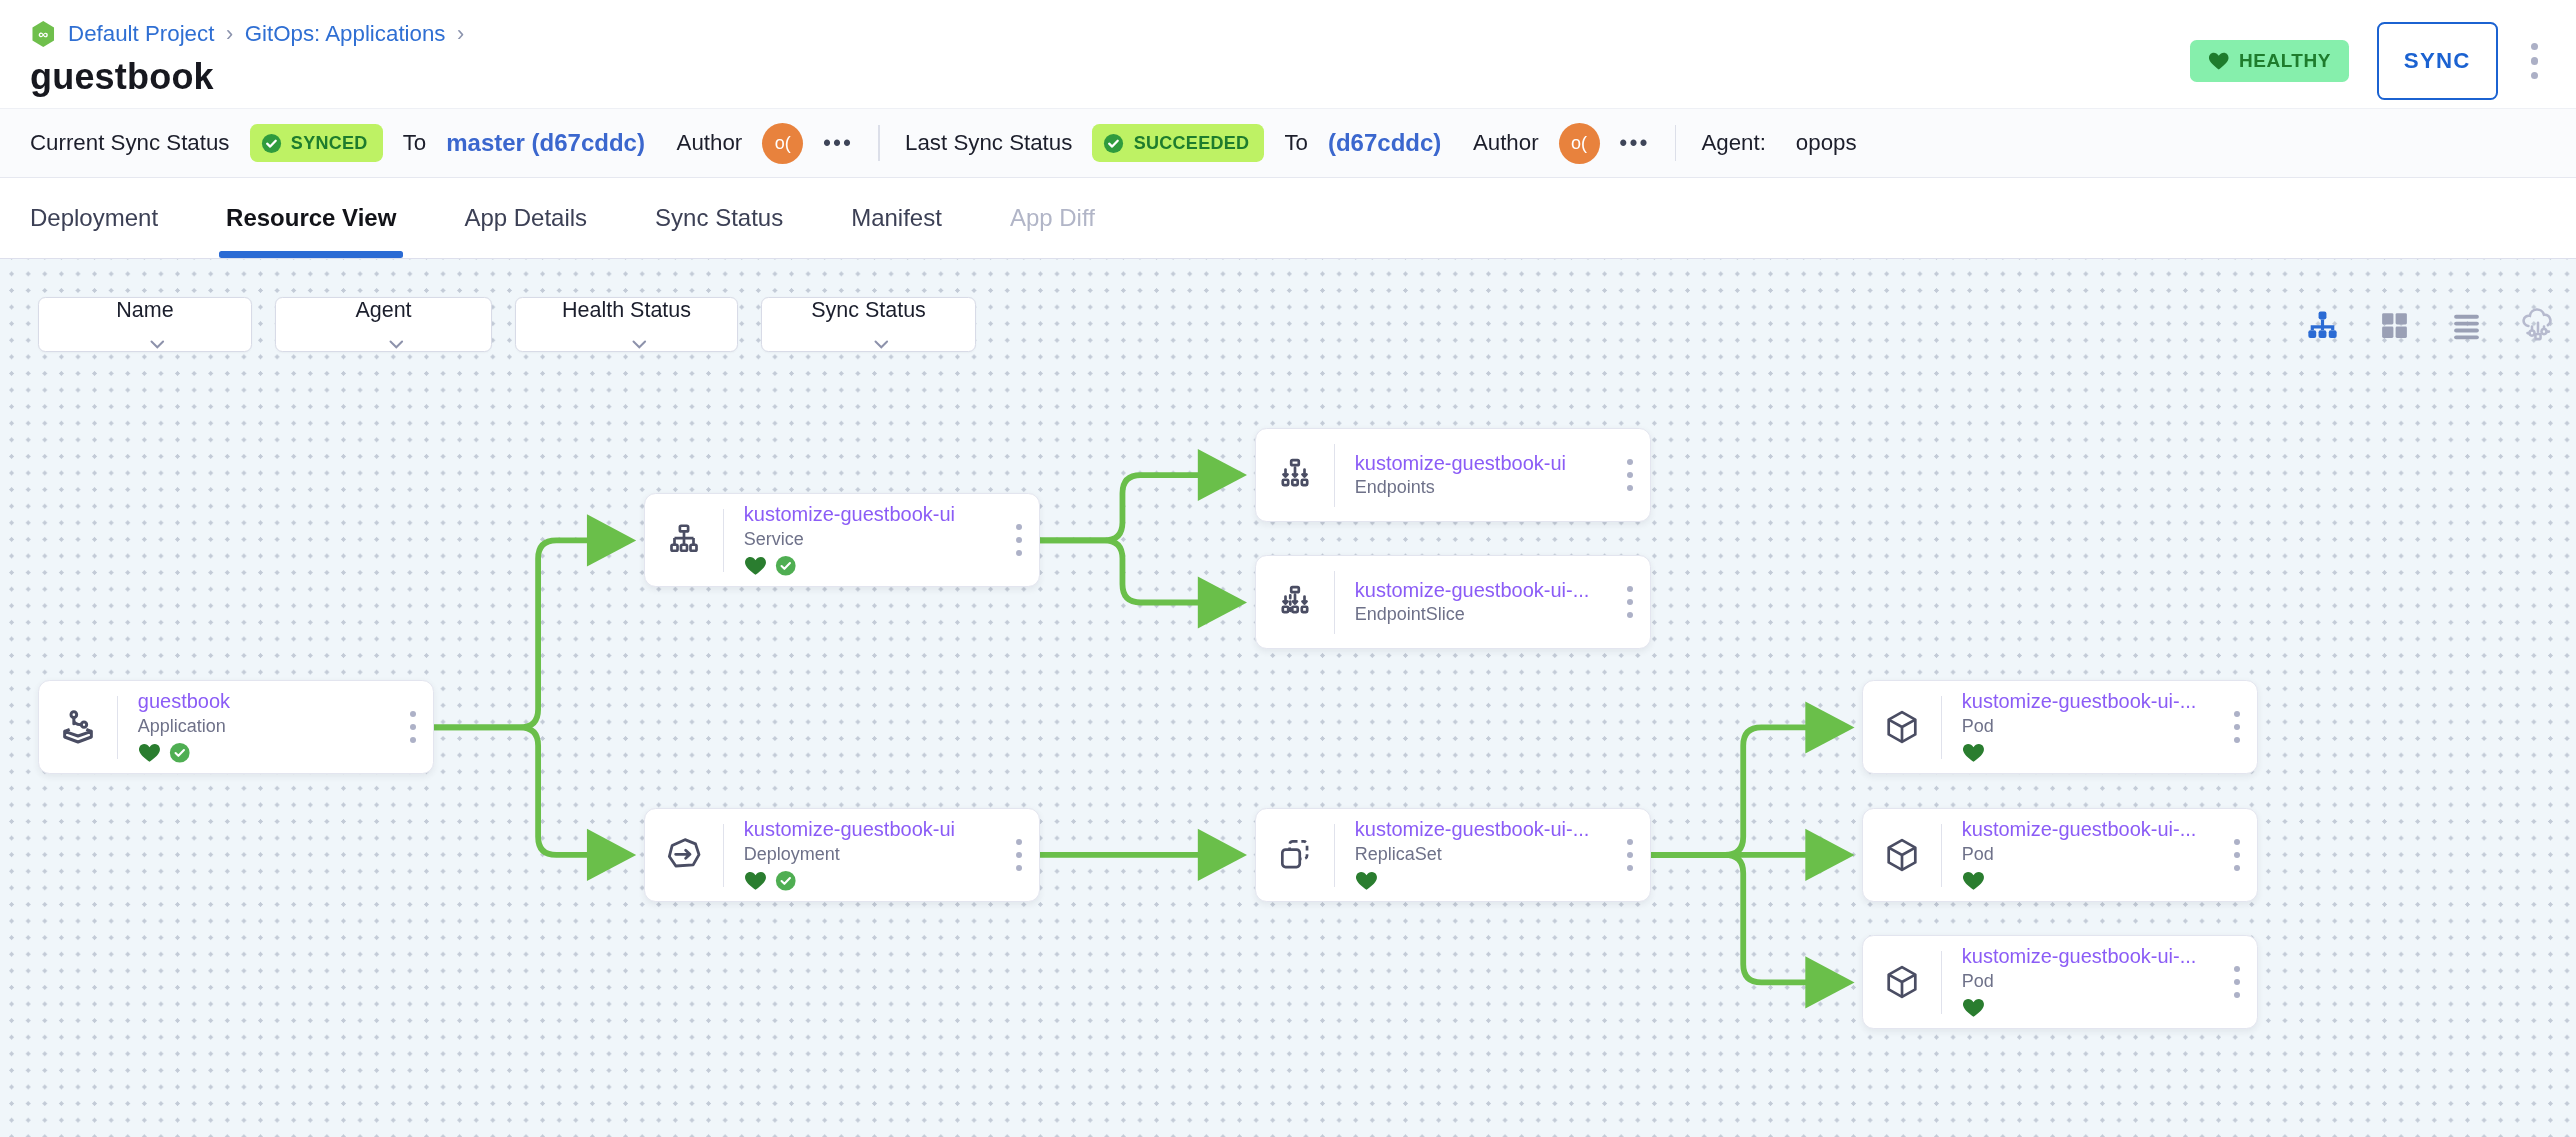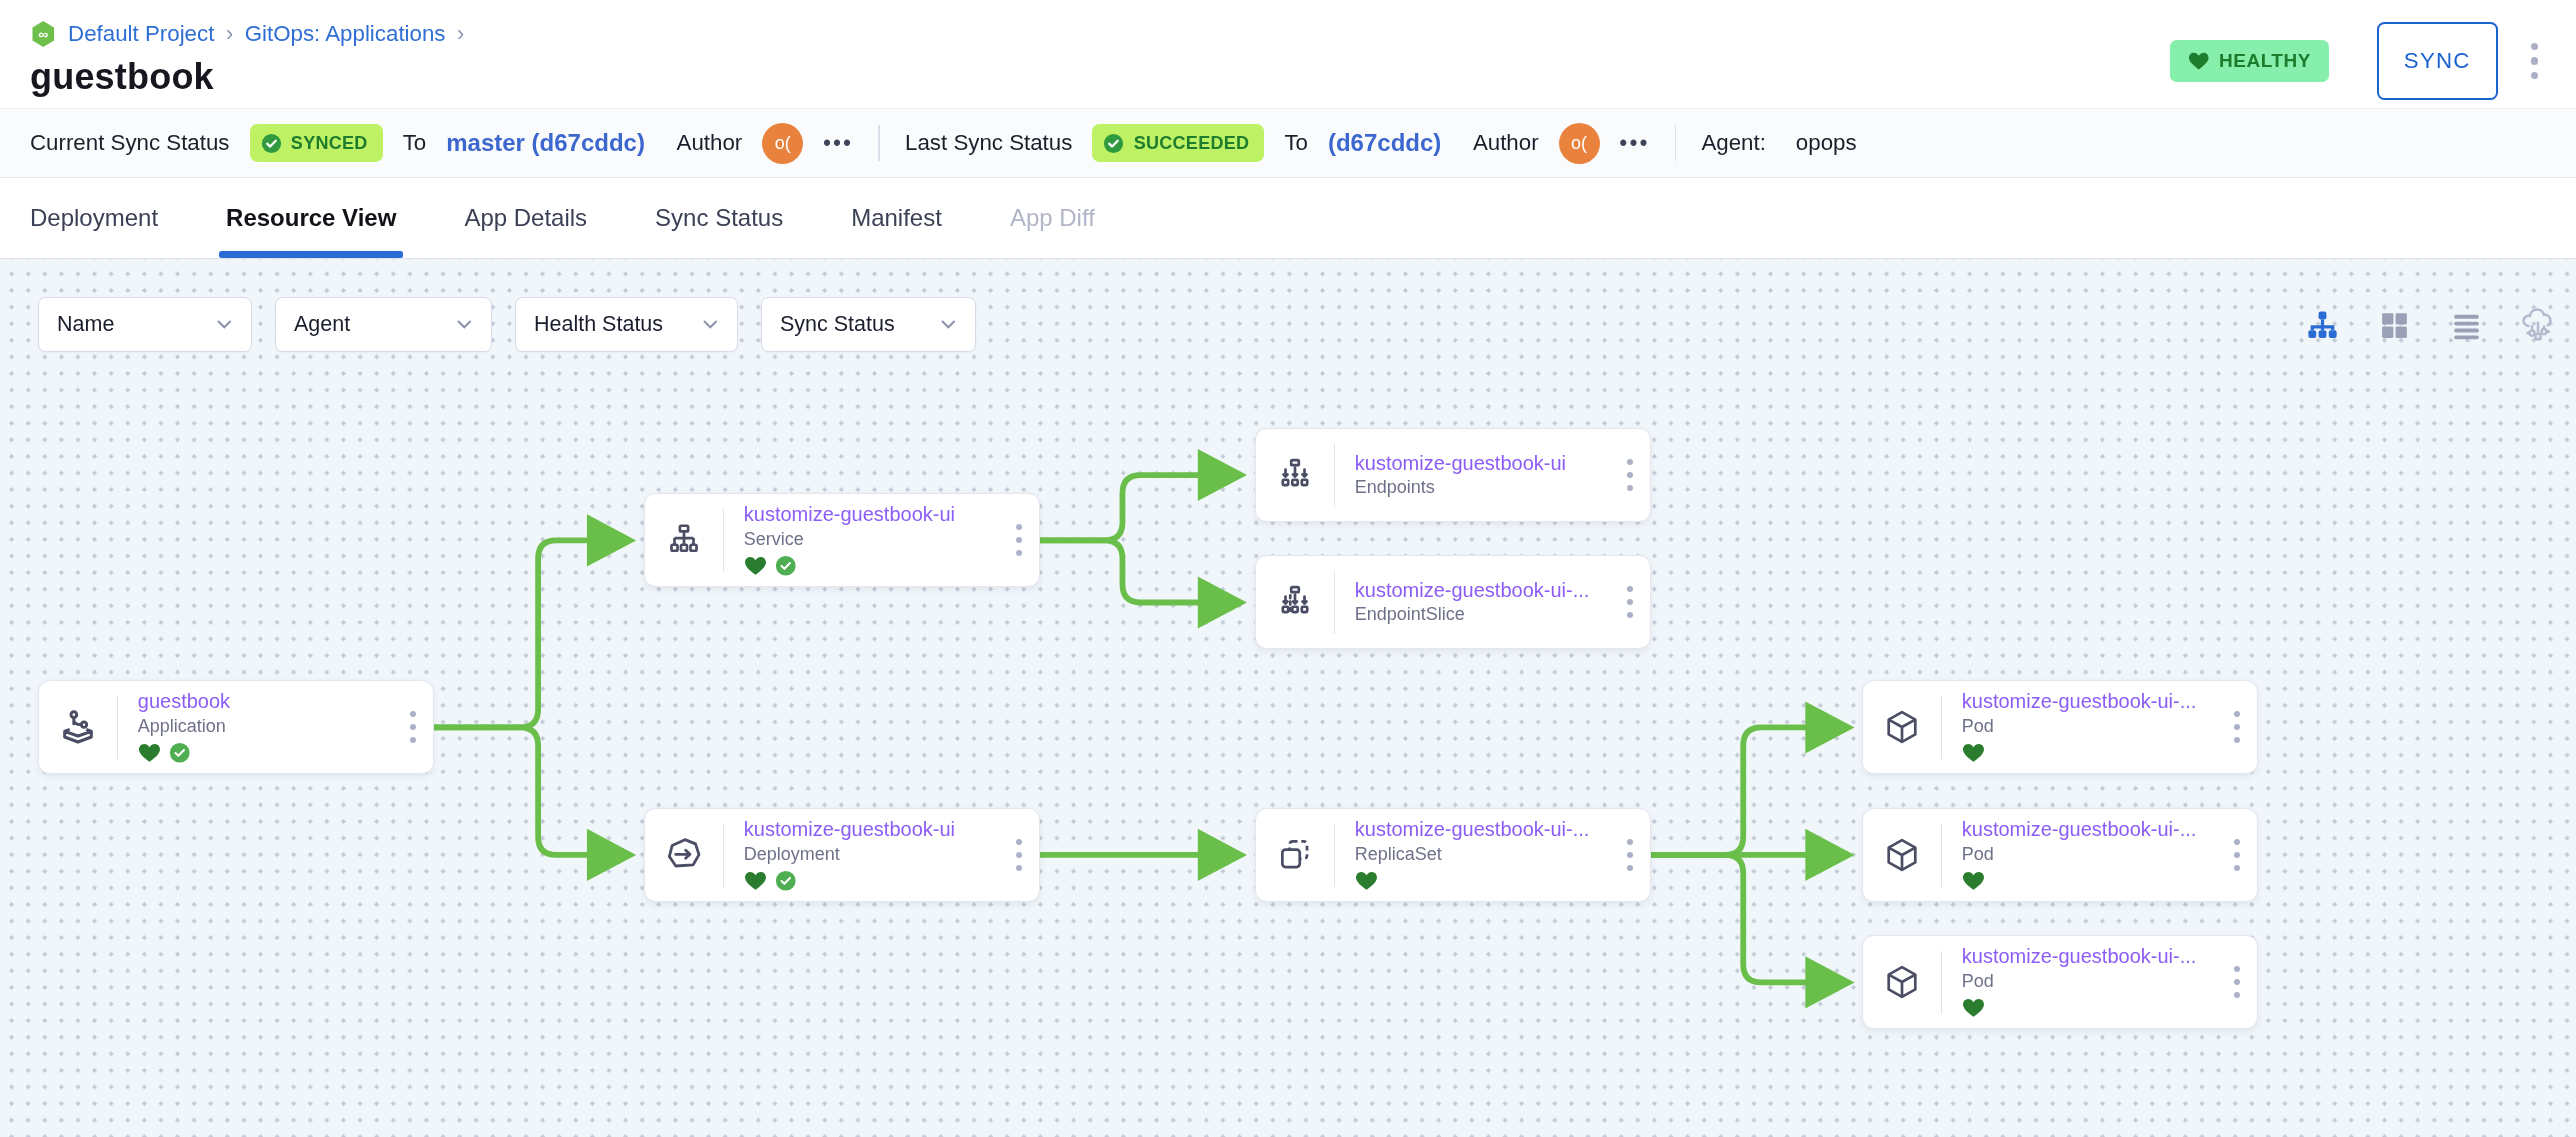--- a/index.html
+++ b/index.html
@@ -13,23 +13,23 @@
 
   
   .header { height:108px; background:#fff; padding:15px 33px 0 30px; display:flex; justify-content:space-between; }
   .breadcrumb { display:flex; align-items:center; gap:11.6px; font-size:22.3px; margin-top:5px; }
   .crumb-link { color:#2f6fd3; cursor:pointer; }
   .crumb-sep { color:#8b93ad; font-size:21.5px; }
   .page-title { font-size:36px; font-weight:700; color:#17181f; margin-top:8.3px; letter-spacing:0.2px; }
   .header-right { display:flex; align-items:center; gap:28px; margin-top:23px; height:46px; }
   .health-badge { display:inline-flex; align-items:center; gap:10px; background:#86efac; color:#1e7c2d;
                   font-size:19px; font-weight:700; letter-spacing:0.5px; padding:10px 18px; border-radius:6.6px; }
-  .sync-btn { border:2.5px solid #1b62d1; color:#1b62d1; background:#fff; font-size:22.3px; font-weight:400;
+  .sync-btn { border:2.5px solid #1b62d1; color:#1b62d1; background:#fff; font-size:22.3px; font-weight:700;
               letter-spacing:1.2px; padding:24px 25px; border-radius:7.4px; cursor:pointer;
-              font-family:"Liberation Sans", sans-serif;margin-left:20px; }
+              font-family:"Liberation Sans", sans-serif; }
   .kebab-v { display:flex; flex-direction:column; gap:7.4px; padding:5px; cursor:pointer; }
   .kebab-v i { width:7.4px; height:7.4px; border-radius:50%; background:#acb0c6; }
 
   
   .status-bar { height:70px; background:#fafbfd; border-top:0.8px solid #eef0f5; border-bottom:0.8px solid #e6e8f0;
                 display:flex; align-items:center; padding:0 30px; font-size:22.3px; color:#1c1e2b; }
   .sb-group { display:flex; align-items:center; gap:20px; }
   .pill { display:inline-flex; align-items:center; gap:8.3px; background:#bef264; color:#1e7c2d;
           font-size:18px; font-weight:700; letter-spacing:0.3px; padding:7.4px 15px 7.4px 10px; border-radius:7.4px; }
   .pill svg { display:block; }
@@ -52,21 +52,21 @@
   .tab.disabled { color:#b1b5c7; cursor:default; }
 
   
   .canvas { position:relative; flex:1; background-color:#f0f6fa;
             background-image:radial-gradient(circle, #c3cbd7 2px, transparent 2.2px);
             background-size:16.6px 16.6px; background-position:3.3px 6.6px; overflow:hidden; }
 
   .filters { position:absolute; left:38px; top:38px; display:flex; gap:23px; }
   .filter { background:#fff; border:1.7px solid #d8dbe7; border-radius:7.4px; height:55px; display:flex;
             align-items:center; justify-content:space-between; padding:0 18px; font-size:21.5px; color:#1b1e2c;
-            cursor:pointer; box-shadow:0 0.8px 1.7px rgba(40,41,61,.04); }
+            cursor:pointer; box-shadow:0 0.8px 1.7px rgba(40,41,61,.04);flex-direction:column; }
   .filter .chev { margin-left:25px; display:flex; }
 
   .view-toggles { position:absolute; top:48px; right:20px; display:flex; align-items:center; gap:36px; }
   .vt { width:36px; height:36px; display:flex; align-items:center; justify-content:center; cursor:pointer; }
 
   
   .node { position:absolute; width:396px; height:94px; background:#fff; border:0.8px solid #e3e5ef;
           border-radius:11.6px; box-shadow:0 2.5px 6.6px rgba(40,41,61,.07); display:flex; align-items:center;
           cursor:pointer; }
   .node-icon { width:78px; display:flex; align-items:center; justify-content:center; flex:0 0 78px; }

